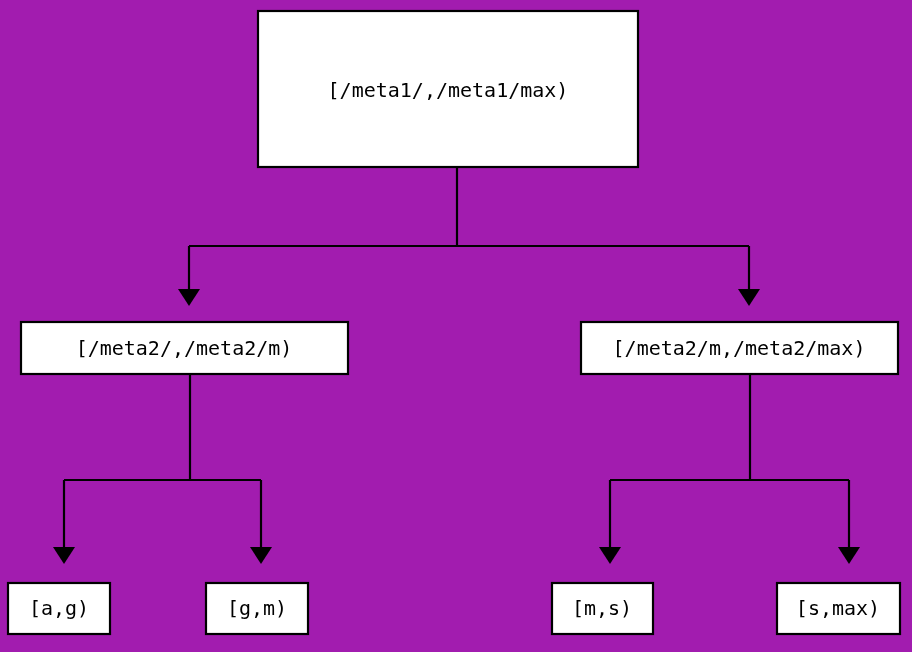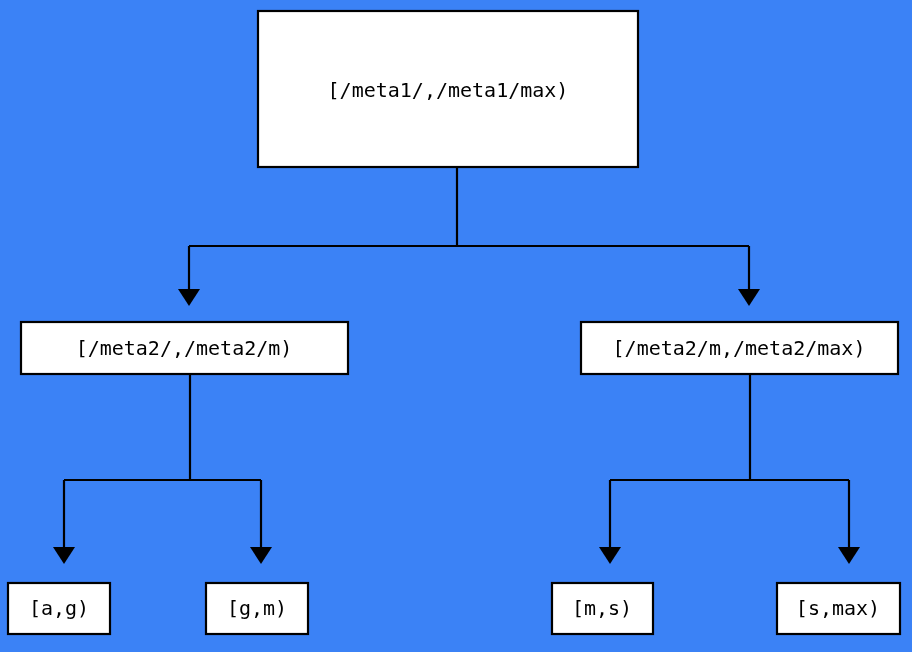--- a/index.html
+++ b/index.html
@@ -10,21 +10,21 @@
   body {
     width: 912px;
     height: 652px;
     font-family: "DejaVu Sans Mono", "Liberation Mono", monospace;
     overflow: hidden;
   }
   #diagram-root {
     position: relative;
     width: 912px;
     height: 652px;
-    background: #3b82f6;
+    background: #a21caf;
   }
   svg#tree-svg {
     position: absolute;
     left: 0;
     top: 0;
     width: 912px;
     height: 652px;
     display: block;
   }
   .node-rect {

